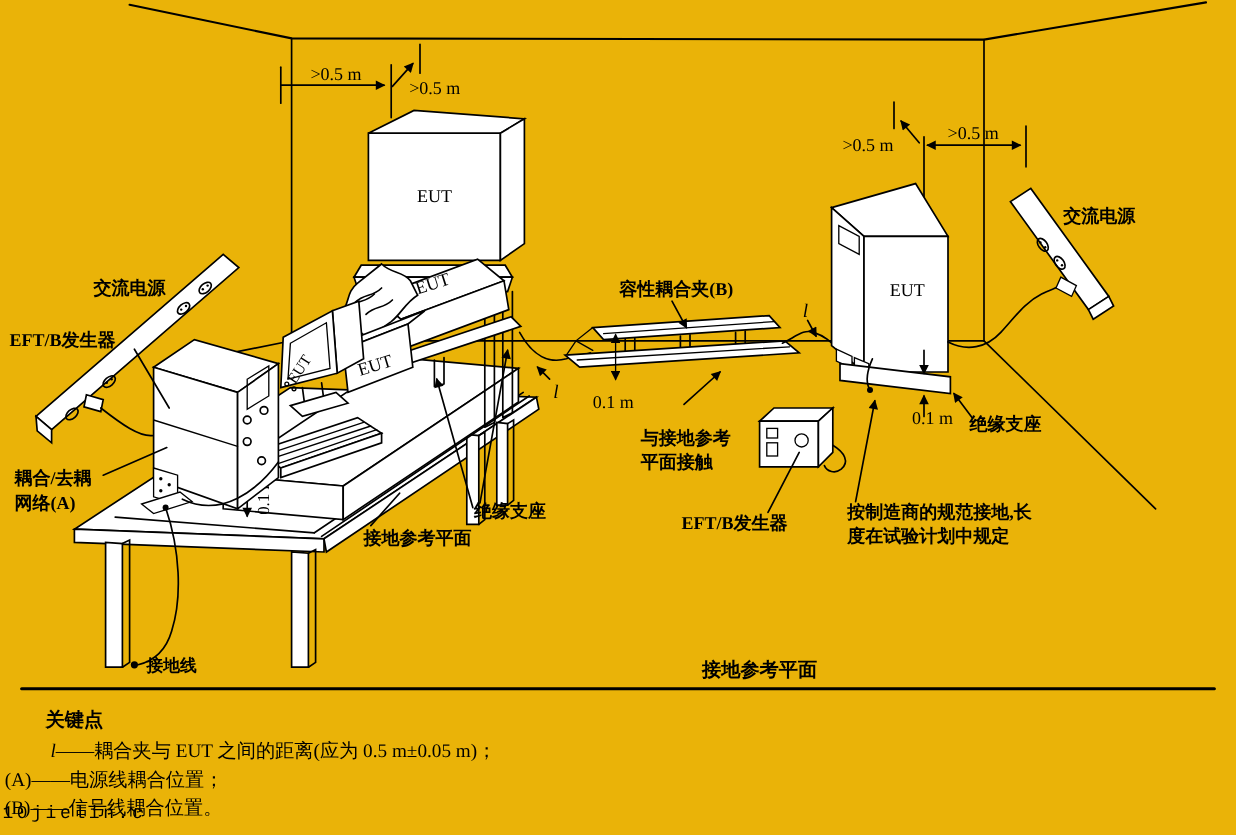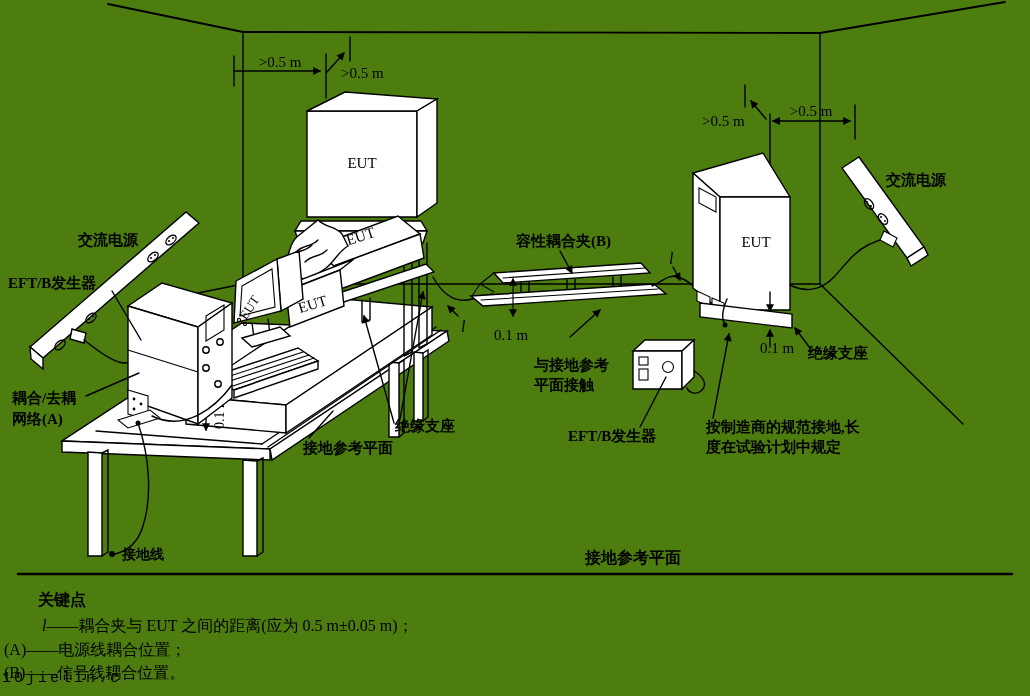--- a/index.html
+++ b/index.html
@@ -1,16 +1,16 @@
 <!DOCTYPE html>
 <html><head>
 <meta charset="utf-8">
 <style>
   html,body{margin:0;padding:0;background:#fff;}
-  .page{width:1030px;height:696px;position:relative;background:#4d7c0f;overflow:hidden;}
+  .page{width:1030px;height:696px;position:relative;background:#eab308;overflow:hidden;}
   svg{display:block;}
   svg path, svg line, svg polyline, svg polygon, svg rect, svg circle, svg ellipse{
     stroke:#000; fill:none; stroke-width:1.4; stroke-linecap:round;
   }
   .white{fill:#fff;}
   .blk{fill:#000;stroke:none;}
   .thin{stroke-width:1.1;}
   .thick{stroke-width:2.5;}
   text{fill:#000;stroke:none;font-family:"Liberation Serif","DejaVu Serif",serif;}
   .cn{font-size:15px;font-weight:700;}

